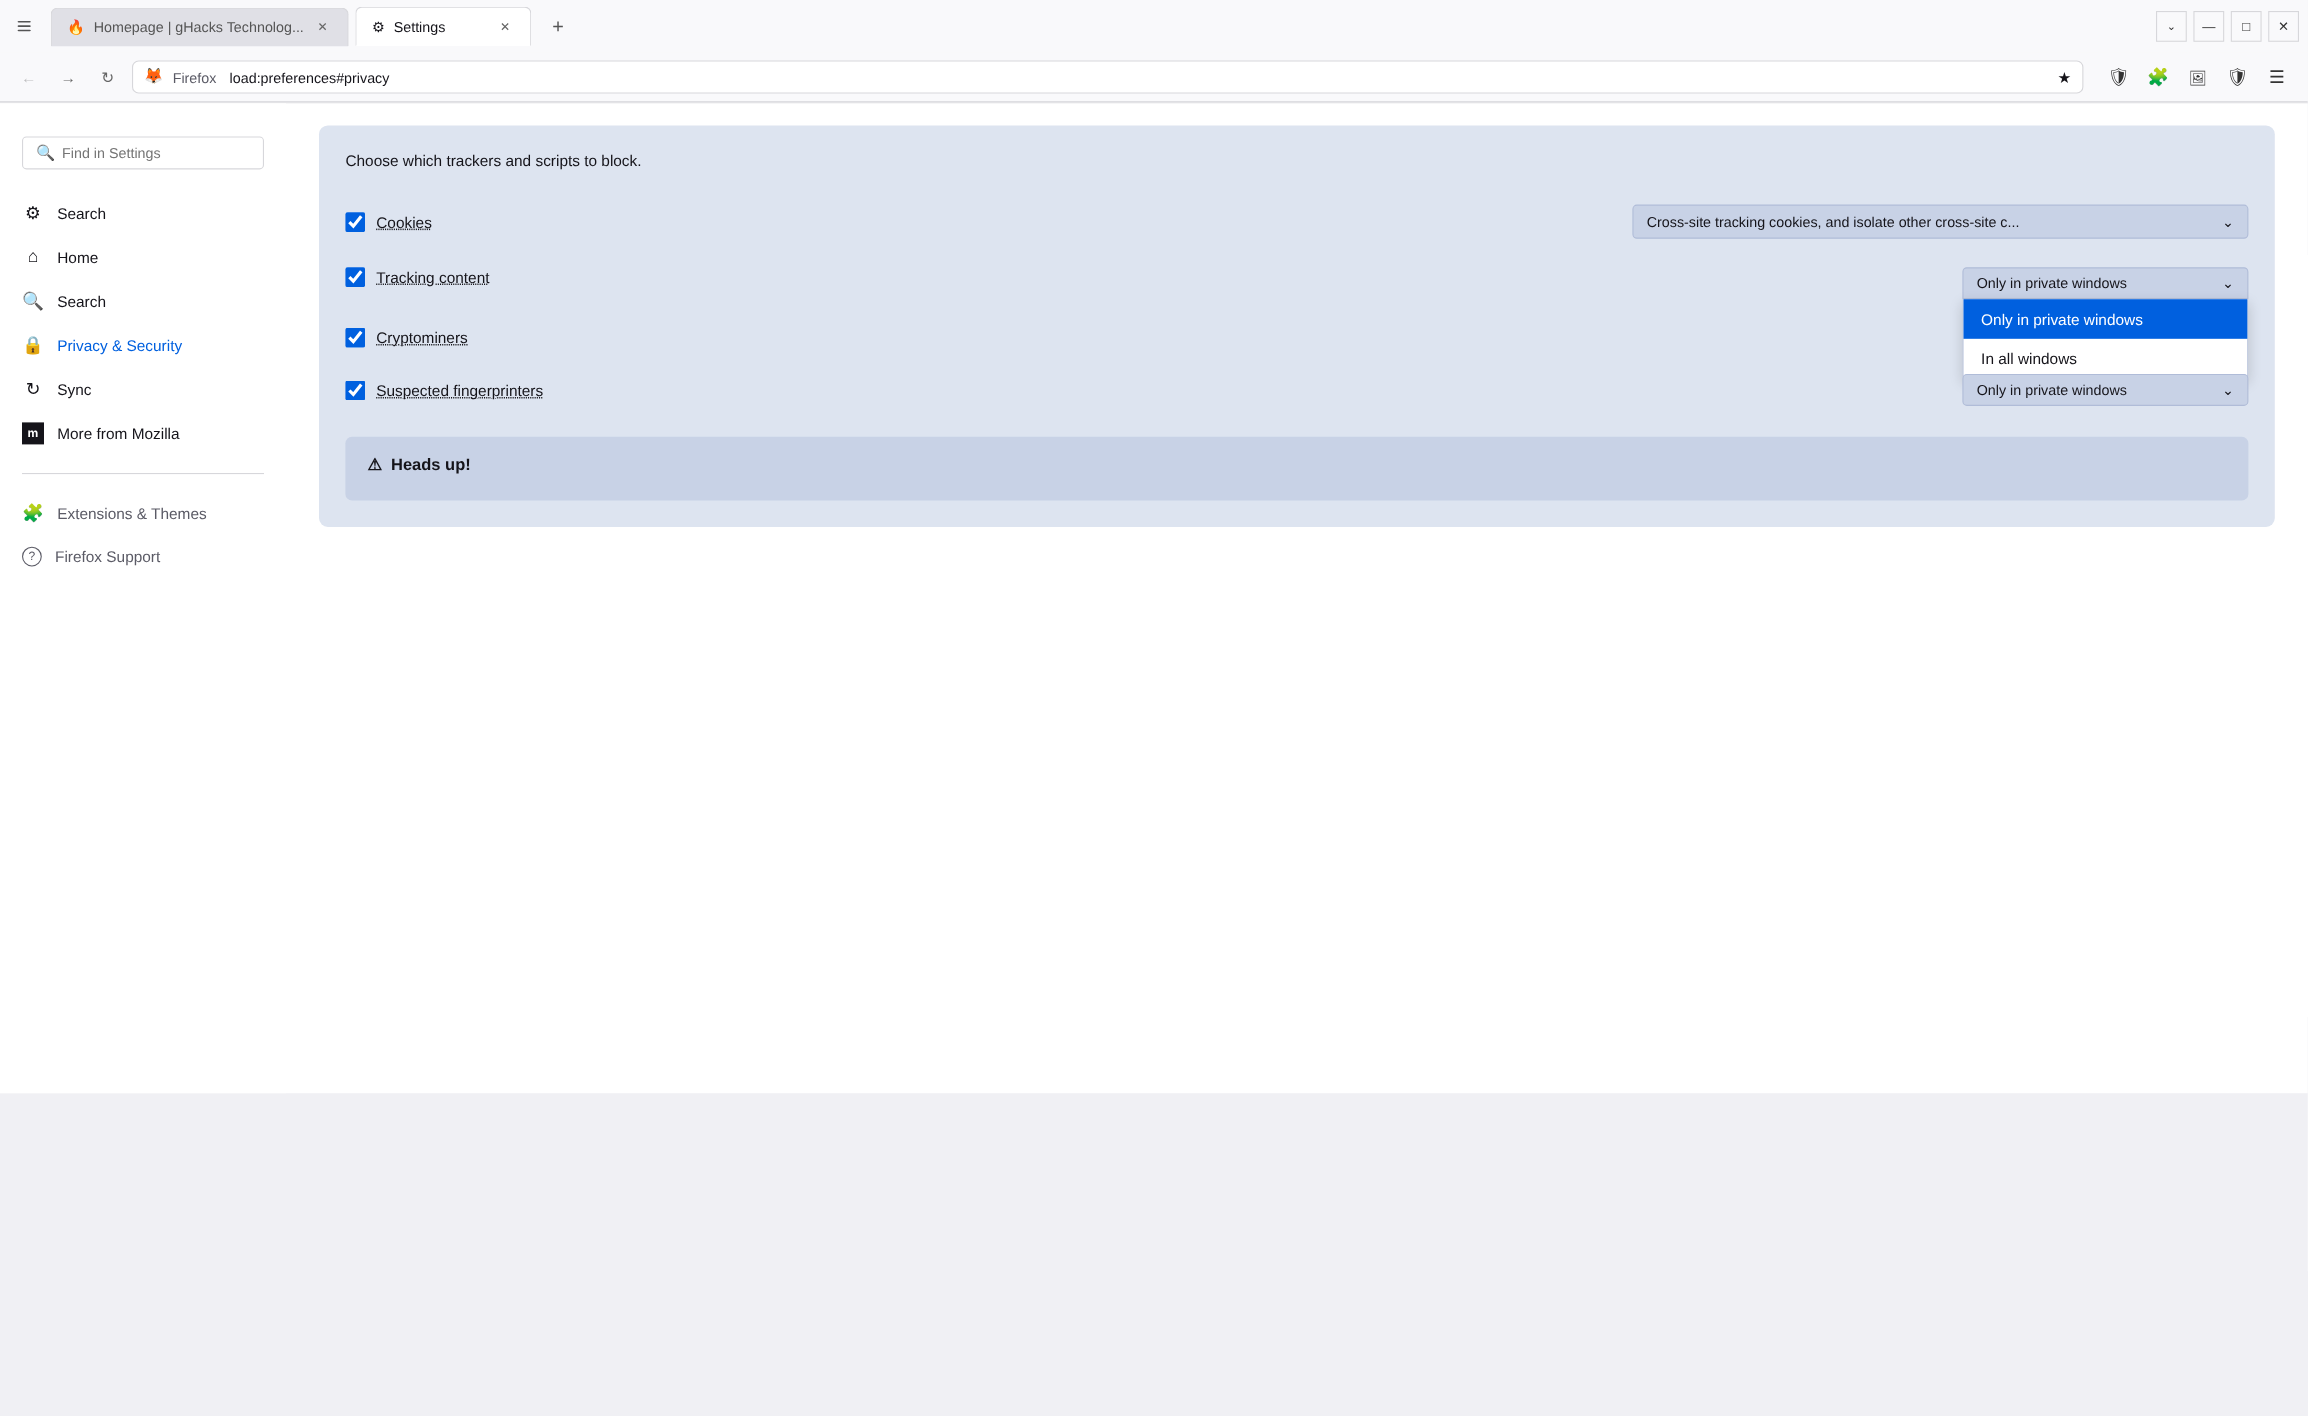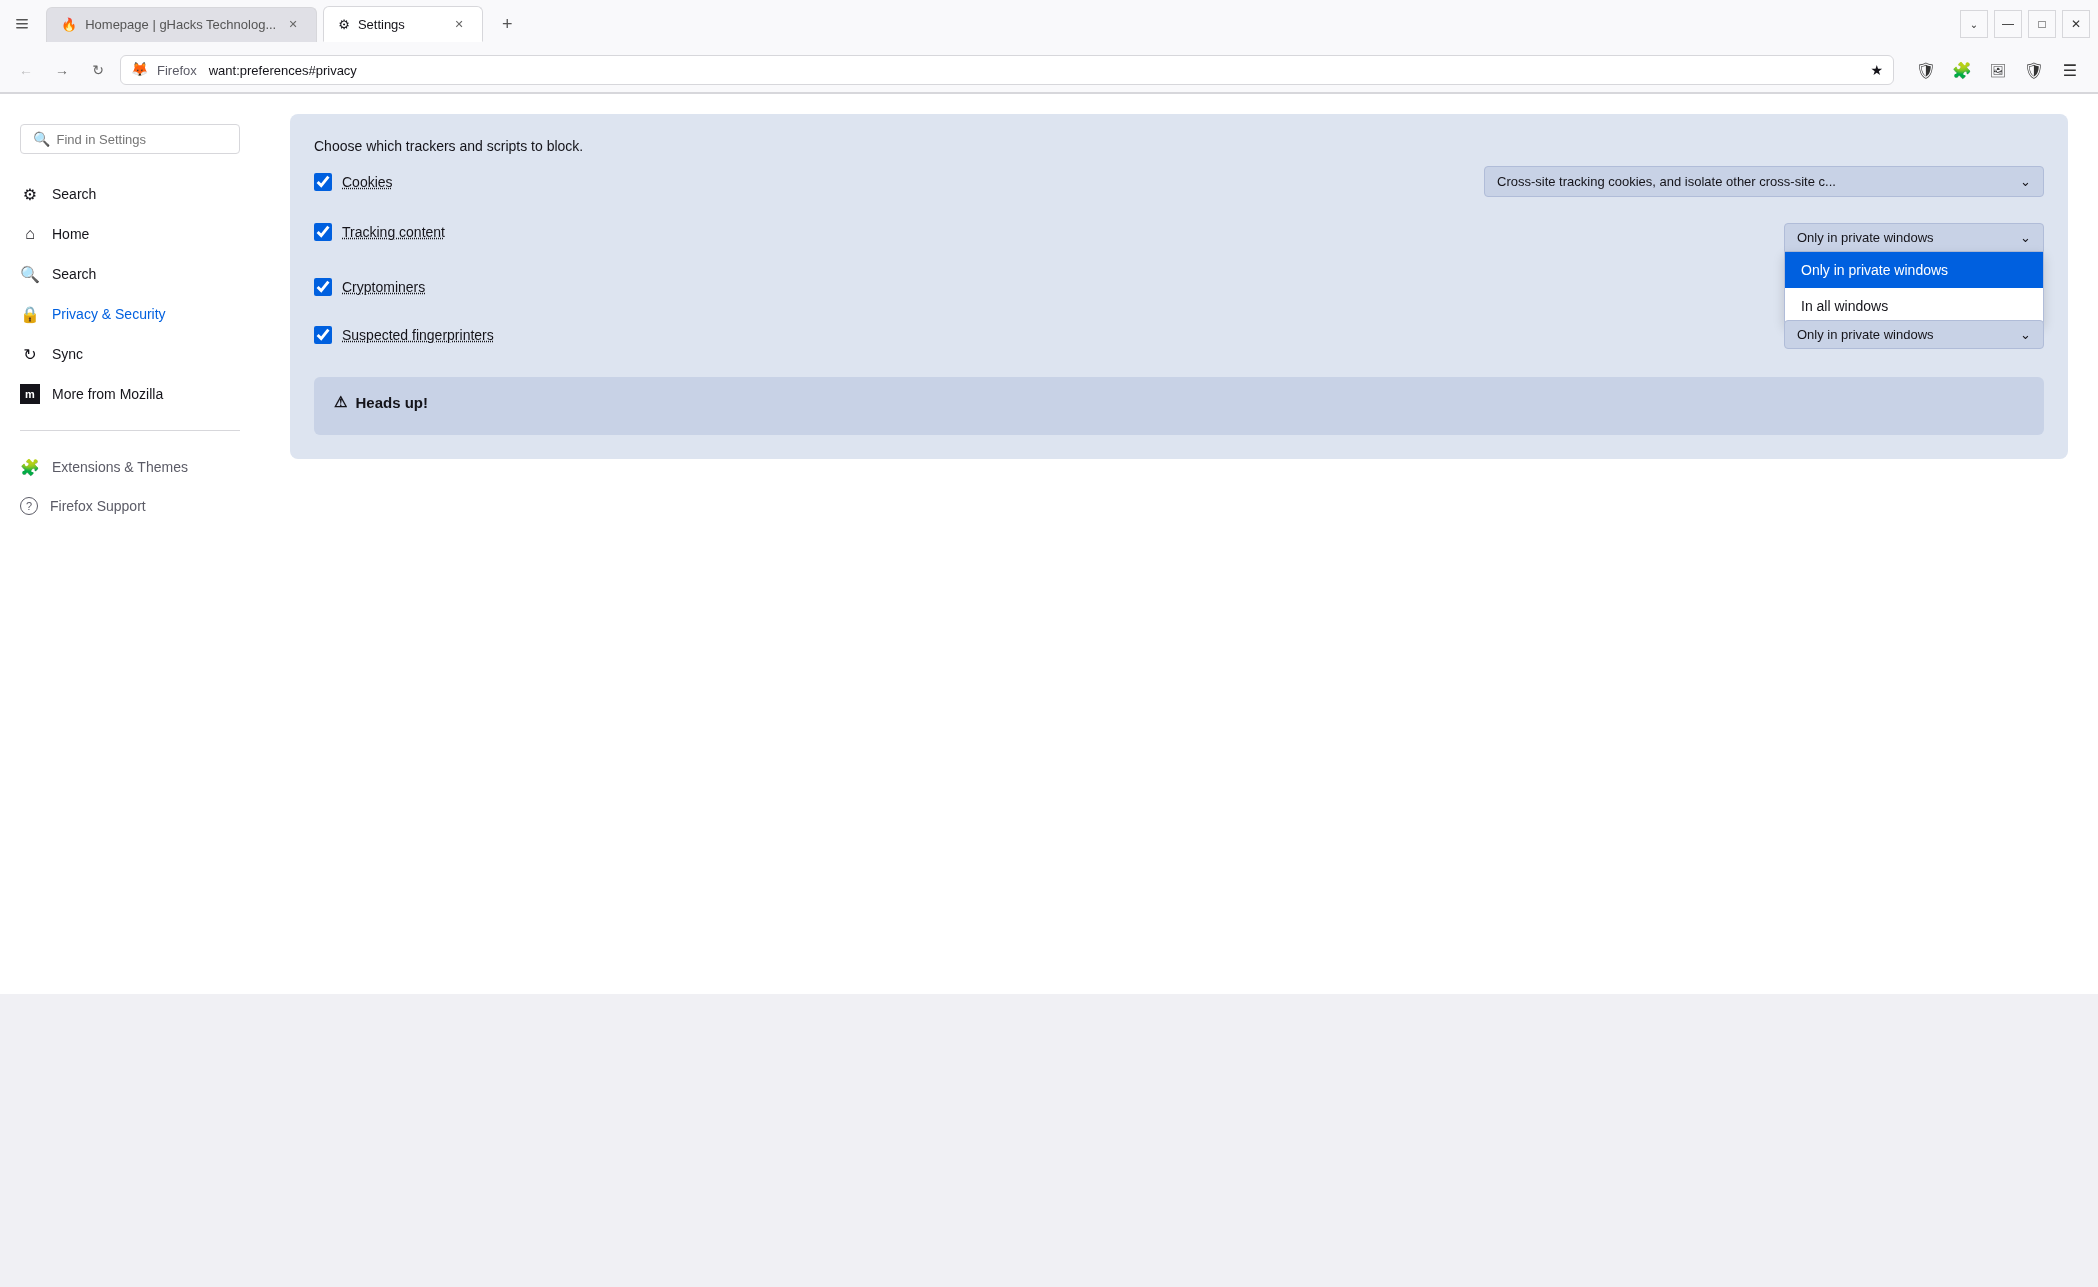--- a/index.html
+++ b/index.html
@@ -38,21 +38,21 @@
     .nav-icon { width: 20px; height: 20px; display: flex; align-items: center; justify-content: center; font-size: 16px; flex-shrink: 0; }
     .nav-item.active .nav-icon { color: #0060df; }
     .nav-divider { height: 1px; background: #d7d7db; margin: 16px 20px; }
     .nav-item-secondary { color: #5b5b66; }
 
     
     .main-content { flex: 1; padding: 20px 30px; overflow-y: auto; }
 
     
     .settings-section { background: #dde4f0; border-radius: 8px; padding: 24px; margin-bottom: 20px; position: relative; }
-    .section-description { font-size: 14px; color: #15141a; }
+    .section-description { font-size: 14px; color: #15141a; margin-bottom: 20px; }
     .checkbox-label { display: flex; align-items: center; gap: 10px; font-size: 14px; cursor: pointer; flex: 1; }
     .checkbox { width: 18px; height: 18px; accent-color: #0060df; cursor: pointer; flex-shrink: 0; }
     .label-text { text-decoration-line: underline; text-decoration-style: dotted; }
     .dropdown-control { background: #c8d2e6; border: 1px solid #b0bcd8; border-radius: 4px; padding: 6px 12px; display: flex; align-items: center; gap: 8px; cursor: pointer; font-size: 13px; color: #15141a; white-space: nowrap; position: relative; min-width: 200px; }
     .dropdown-open { background: #c8d2e6; border: 1px solid #b0bcd8; border-radius: 4px 4px 0 0; }
     .dropdown-list { background: #fff; border: 1px solid #b0bcd8; border-top: none; border-radius: 0 0 4px 4px; min-width: 260px; box-shadow: 0 4px 12px rgba(0,0,0,0.15); }
     .dropdown-item { padding: 10px 16px; cursor: pointer; font-size: 14px; color: #15141a; }
     .dropdown-item.selected { background: #0060df; color: #fff; }
 
     
@@ -106,21 +106,21 @@
     <button class="win-btn">✕</button>
   </div>
 
   <div class="address-bar">
     <button class="nav-btn disabled">←</button>
     <button class="nav-btn">→</button>
     <button class="nav-btn">↻</button>
     <div class="url-bar">
       <span class="firefox-logo">🦊</span>
       <span class="url-brand">Firefox</span>
-      <span class="url-text">want:preferences#privacy</span>
+      <span class="url-text">load:preferences#privacy</span>
       <span>★</span>
     </div>
     <div class="toolbar-icons">
       <div class="toolbar-icon-btn">🛡</div>
       <div class="toolbar-icon-btn">🧩</div>
       <div class="toolbar-icon-btn" style="font-size:13px;">🖼</div>
       <div class="toolbar-icon-btn">🛡</div>
       <div class="toolbar-icon-btn">☰</div>
     </div>
   </div>

